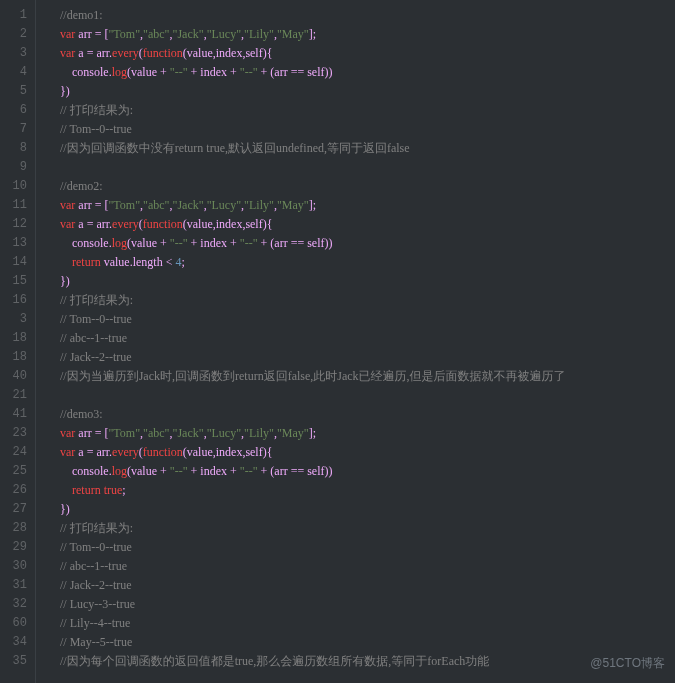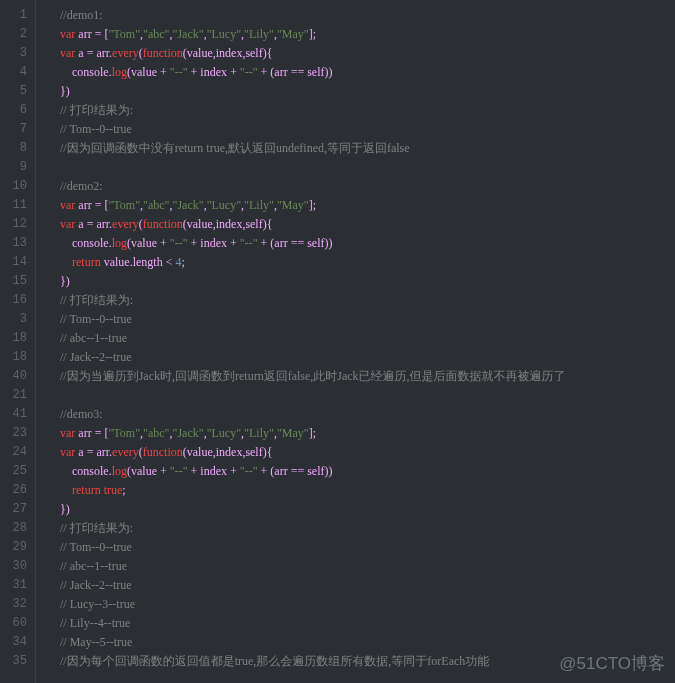--- a/index.html
+++ b/index.html
@@ -45,21 +45,21 @@
   .tok-kw { color: #ef4444; }          
   .tok-str { color: #6a8759; }         
   .tok-fn { color: #ef4444; }          
   .tok-num { color: #6897bb; }          
   .tok-p { color: #f0abfc; }           
   .watermark {
     position: absolute;
     right: 10px;
     bottom: 10px;
     color: #8b949e;
-    font-size: 17px;
+    font-size: 12px;
     font-family: "Microsoft YaHei", sans-serif;
     opacity: 0.7;
   }
 </style>
 </head>
 <body>
 
 <div class="editor">
   <div class="gutter" id="gutter">
       <span class="ln">1</span>

